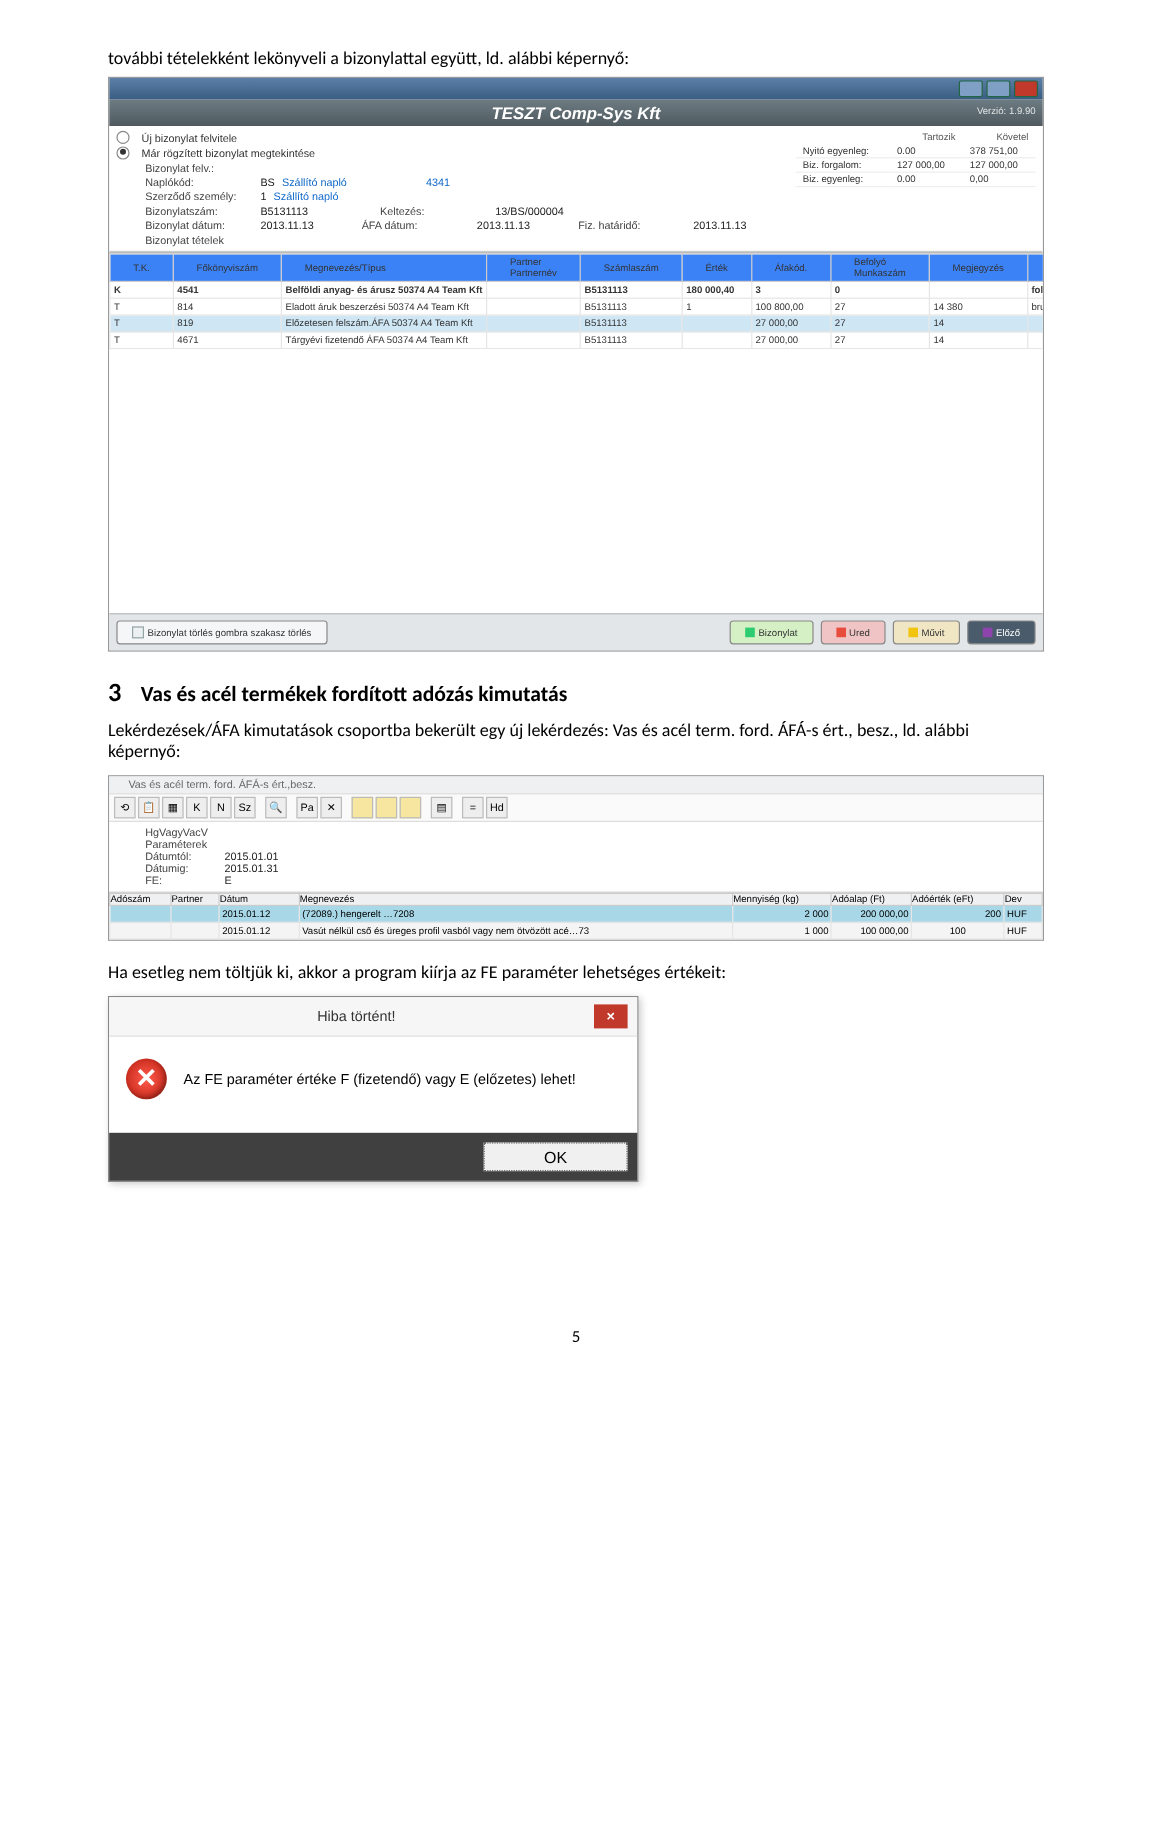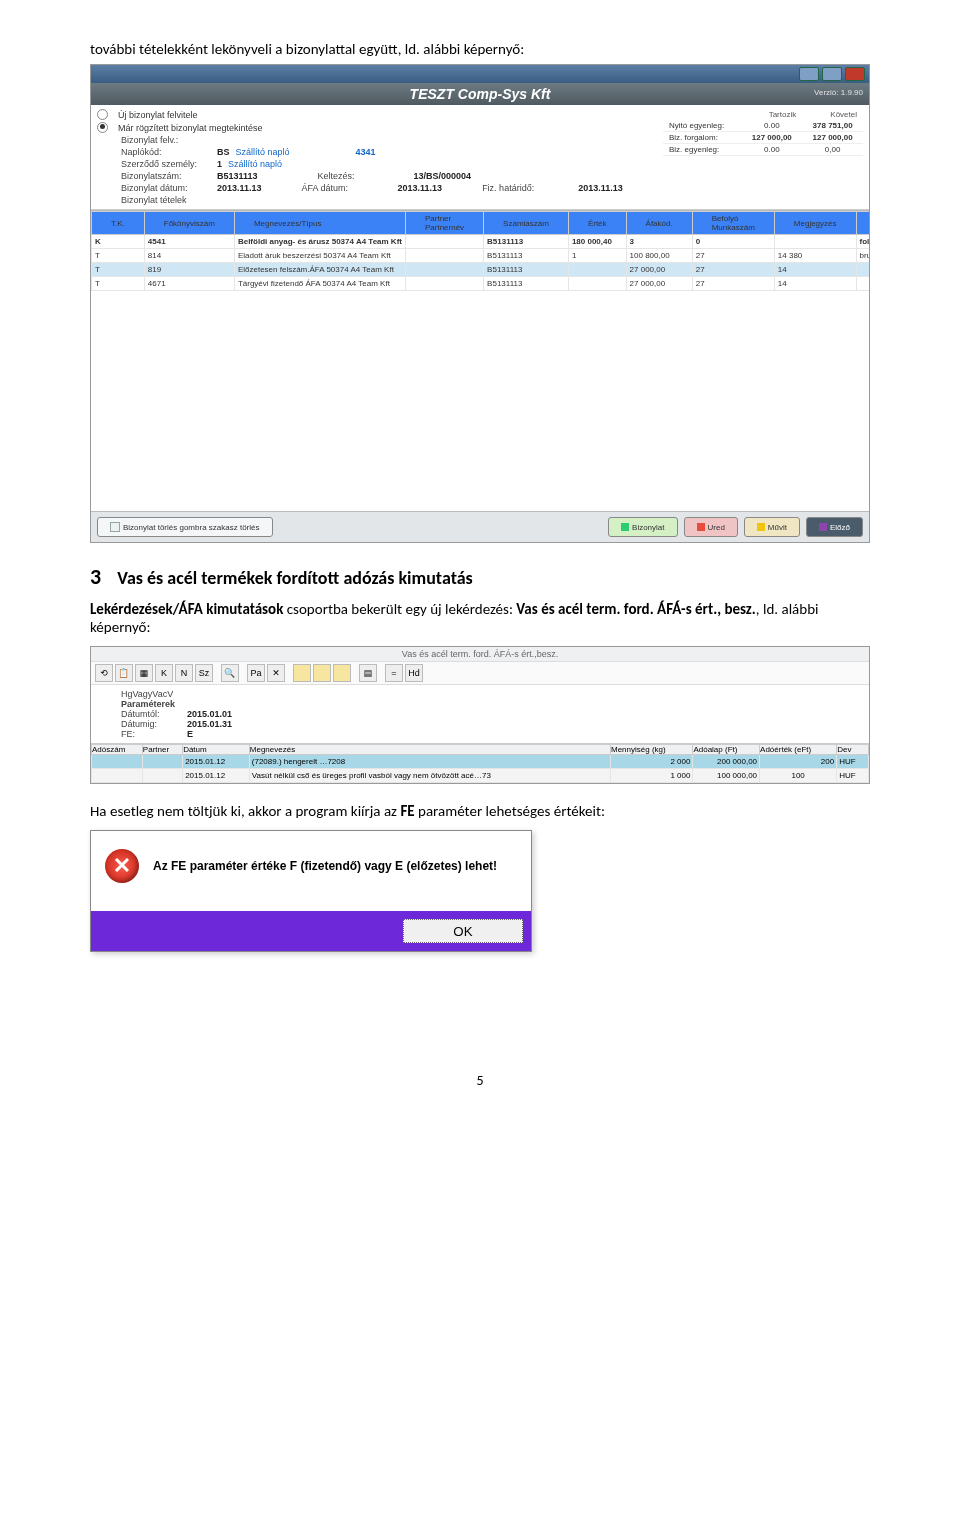--- a/index.html
+++ b/index.html
@@ -7,21 +7,21 @@
     background: #fff;
     margin: 0;
     padding: 40px 90px;
     width: 780px;
     color: #000;
     font-size: 15px;
   }
   .doc-text { margin: 0 0 6px 0; }
   .section-heading { font-weight: bold; font-size: 18px; margin: 20px 0 10px 0; }
   .section-heading .num { font-size: 22px; margin-right: 12px; }
-  .bold { font-weight: bold; }
+  .bold { font-weight: normal; }
 
   
   .shot {
     border: 1px solid #999;
     background: #f4f4f4;
     font-family: Tahoma, Arial, sans-serif;
     font-size: 9px;
     color: #333;
     margin-bottom: 18px;
     overflow: hidden;
@@ -57,21 +57,21 @@
   }
   .panel-col { display:flex; flex-direction:column; gap:2px; min-width:300px;}
   .panel-col.right{margin-left:auto; min-width:200px;}
   .kv { display:flex; gap:6px; align-items:center; }
   .kv .k{min-width:90px; color:#444;padding-left:24px;}
   .kv .v{color:#222;}
   .blue { color:#1068c9; }
   .radio { width:9px;height:9px;border:1px solid #888;border-radius:50%;margin-right:4px;display:inline-block;vertical-align:middle;}
   .radio.sel::after{content:"";display:block;width:5px;height:5px;background:#333;border-radius:50%;margin:1px auto;}
   .sumtable { font-size:8px; border-collapse:collapse;}
-  .sumtable td{ padding:1px 6px; text-align:center; border-bottom:1px solid #eee;}
+  .sumtable td{ padding:1px 6px; text-align:left; border-bottom:1px solid #eee;}
   .sumtable td:first-child{text-align:left;}
   .sumtable th{font-weight:normal; color:#555; padding:1px 6px; text-align:right;}
   .grid {
     background:#fff;
     border-top:1px solid #bbb;
   }
   .grid table{width:100%; border-collapse:collapse; font-size:8px;}
   .grid th{background:#3b82f6; border:1px solid #ccc; padding:2px 19px; font-weight:normal; color:#333; text-align:left;}
   .grid td{border:1px solid #e5e5e5; padding:2px 3px; white-space:nowrap;}
   .grid tr.sel td{background:#cfe6f5;}
@@ -89,39 +89,39 @@
   .fbtn.dark{background:#4a5c6b;color:#fff;}
   .fbtn .sq{width:8px;height:8px;}
   .sq.g{background:#2ecc71;}
   .sq.r{background:#e74c3c;}
   .sq.y{background:#f1c40f;}
   .sq.b{background:#8e44ad;}
   .sq.doc{background:#ecf0f1;border:1px solid #95a5a6;}
 
   
   .shot2 { border:1px solid #999;background:#f4f4f4;font-family:Tahoma,Arial;font-size:9px;margin:10px 0 18px;}
-  .shot2 .topline{background:#eef0f2;padding:2px 6px;text-align:center;color:#666;font-size:9px;}
+  .shot2 .topline{background:#eef0f2;padding:2px 16px;text-align:left;color:#666;font-size:9px;}
   .shot2 .toolbar{display:flex;gap:2px;padding:2px 4px;background:#fafafa;border-top:1px solid #ddd;border-bottom:1px solid #ddd;}
   .tbtn{width:16px;height:16px;border:1px solid #bbb;background:#eee;font-size:9px;display:flex;align-items:center;justify-content:center;}
   .tbtn.sep{border:none;background:none;width:4px;}
   .params{background:#fff;padding:4px 6px;border-bottom:1px solid #ccc;}
   .params .kv .k{min-width:60px;}
   .grid2 table{width:100%;border-collapse:collapse;font-size:8px;}
   .grid2 th{background:#eef0f2;border:1px solid #ccc;padding:0;font-weight:normal;text-align:left;}
   .grid2 td{border:1px solid #e5e5e5;padding:2px;white-space:nowrap;}
   .grid2 tr.hl2 td{background:#a8d8e8;}
 
   
   .dlg{width:440px;border:1px solid #888;font-family:Tahoma,Arial;font-size:12px;margin-top:10px;box-shadow:2px 2px 6px rgba(0,0,0,.2);}
   .dlg-title{background:#f6f6f6;padding:6px 8px;display:flex;align-items:center;border-bottom:1px solid #ddd;}
   .dlg-title span{flex:1;text-align:center;color:#333;}
   .dlg-title .x{width:28px;height:20px;background:#c0392b;color:#fff;display:flex;align-items:center;justify-content:center;font-weight:bold;}
   .dlg-body{display:flex;align-items:center;gap:14px;padding:18px 14px 28px;background:#fff;}
   .dlg-body .icon{width:34px;height:34px;border-radius:50%;background:radial-gradient(#ff5b4d,#b81c0d);display:flex;align-items:center;justify-content:center;color:#fff;font-weight:bold;font-size:22px;box-shadow:inset -2px -2px 4px rgba(0,0,0,.3);}
-  .dlg-foot{padding:8px;text-align:right;background:#6d28d9;text-decoration:underline;}
+  .dlg-foot{padding:8px;text-align:right;background:#404040;text-decoration:underline;}
   .dlg-foot button{width:120px;height:24px;border:1px dotted #666;background:#f0f0f0;}
   .page-num{text-align:center;margin-top:120px;font-size:14px;}
 </style>
 </head>
 <body>
 
 <p class="doc-text">további tételekként lekönyveli a bizonylattal együtt, ld. alábbi képernyő:</p>
 
 <div class="shot">
   <div class="titlebar">
@@ -383,20 +383,24 @@
     </tbody>
       </table>
   </div>
 </div>
 
 <p class="doc-text">
   <span>Ha esetleg nem töltjük ki, akkor a program kiírja az </span><span class="bold">FE</span><span> paraméter lehetséges értékeit:</span>
 </p>
 
 <div class="dlg">
+  <div class="dlg-title">
+    <span>Hiba történt!</span>
+    <div class="x">×</div>
+  </div>
   <div class="dlg-body">
     <div class="icon">✕</div>
     <div class="bold">Az FE paraméter értéke F (fizetendő) vagy E (előzetes) lehet!</div>
   </div>
   <div class="dlg-foot">
     <button>OK</button>
   </div>
 </div>
 
 <div class="page-num">5</div>

